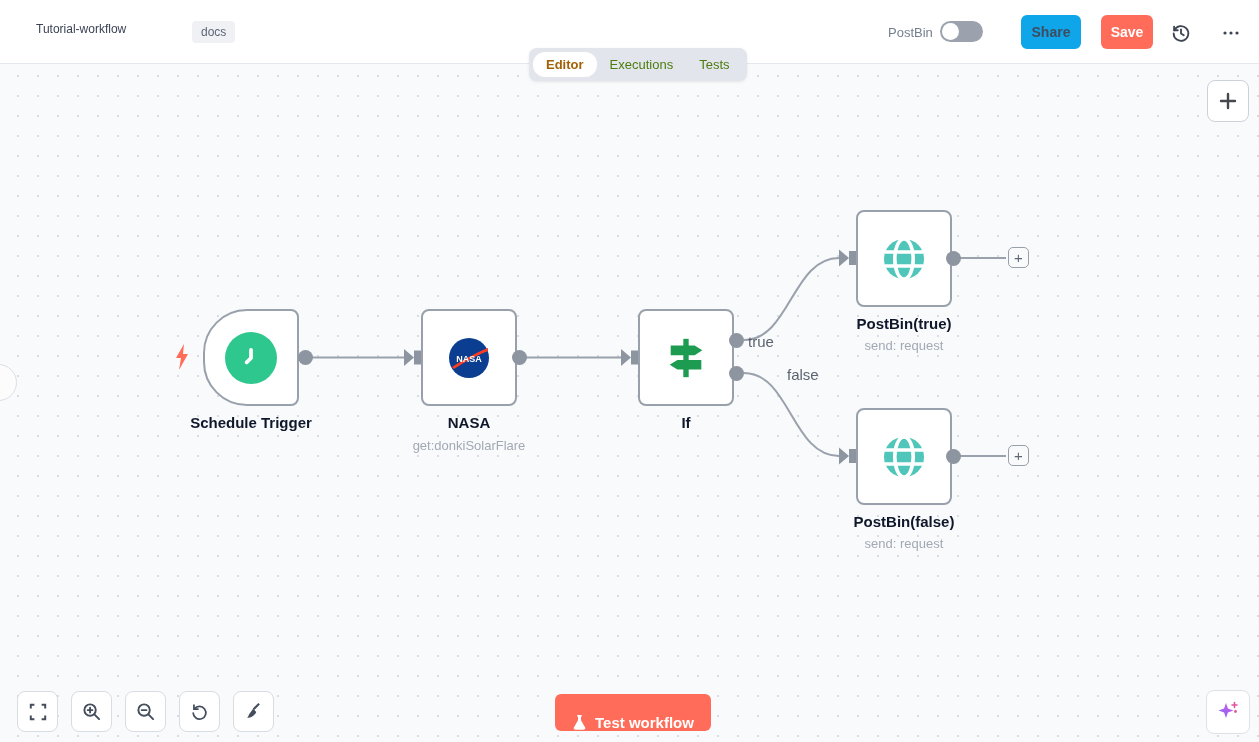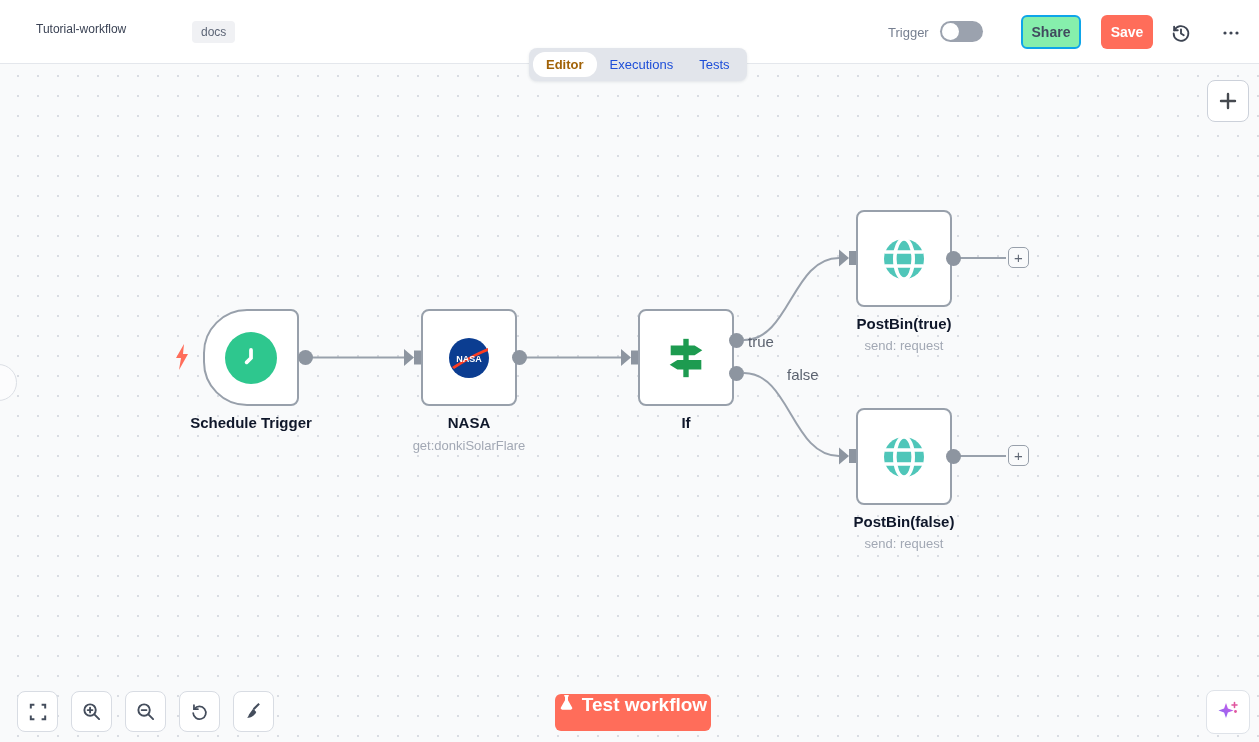--- a/index.html
+++ b/index.html
@@ -20,42 +20,42 @@
   .toggle {
     position:absolute; left:940px; top:21px; width:43px; height:21px;
     background:#9ba2ae; border-radius:11px; cursor:pointer;
   }
   .toggle .knob {
     position:absolute; left:2px; top:2px; width:17px; height:17px;
     background:#fff; border-radius:50%;
   }
   .btn-share {
     position:absolute; left:1021px; top:15px; width:60px; height:34px;
-    background:#86efac; border:2px solid #0ea5e9; border-radius:6px;
+    background:#0ea5e9; border:2px solid #0ea5e9; border-radius:6px;
     font-size:14px; font-weight:600; color:#414b5e; cursor:pointer;
     display:flex; align-items:center; justify-content:center;
   }
   .btn-save {
     position:absolute; left:1101px; top:15px; width:52px; height:34px;
     background:#ff6d5a; border:none; border-radius:6px;
     font-size:14px; font-weight:600; color:#fff; cursor:pointer;
     display:flex; align-items:center; justify-content:center;
   }
   .icon-btn { position:absolute; top:20px; width:26px; height:26px; background:none; border:none; cursor:pointer;
     display:flex; align-items:center; justify-content:center; color:#3d4452; }
   .icon-history { left:1168px; }
   .icon-more { left:1218px; font-size:15px; letter-spacing:1px; color:#3d4452; font-weight:700; }
 
   
   .tabbar {
     position:absolute; left:529px; top:48px; height:33px; z-index:40;
     background:#e2e5eb; border-radius:8px; display:flex; align-items:center;
     padding:4px; box-shadow:0 1px 3px rgba(60,70,90,.12);
   }
-  .tab { font-size:13px; color:#1d4ed8; padding:5px 13px; border-radius:6px; cursor:pointer; white-space:nowrap; }
+  .tab { font-size:13px; color:#4d7c0f; padding:5px 13px; border-radius:6px; cursor:pointer; white-space:nowrap; }
   .tab.active { background:#fff; color:#a16207; font-weight:700;border-radius:12px; }
 
   
   .canvas {
     position:absolute; top:64px; left:0; width:1259px; height:678px;
     background-color:#f9fafb;
     background-image:radial-gradient(#d9dce2 1.1px, transparent 1.2px);
     background-size:20px 20px; background-position:8px 2px;
   }
   svg.wires { position:absolute; top:0; left:0; width:1259px; height:742px; z-index:1; pointer-events:none; }
@@ -94,22 +94,22 @@
 
   
   .zoom-btn {
     position:absolute; top:691px; width:41px; height:41px; background:#fff;
     border:1px solid #d8dce3; border-radius:8px; cursor:pointer; z-index:5;
     display:flex; align-items:center; justify-content:center; color:#444d5c;
   }
   .btn-test {
     position:absolute; left:555px; top:694px; width:156px; height:37px;
     background:#ff6d5a; border:none; border-radius:6px; cursor:pointer; z-index:5;
-    color:#fff; font-size:19px; font-weight:600;
-    display:flex; align-items:flex-start; justify-content:center; gap:8px;
+    color:#fff; font-size:15px; font-weight:600;
+    display:flex; align-items:flex-end; justify-content:center; gap:8px;
     font-family:"Liberation Sans", sans-serif;
   }
   .btn-ai {
     position:absolute; left:1206px; top:690px; width:44px; height:44px;
     background:#fff; border:1px solid #dfe3e9; border-radius:8px; cursor:pointer; z-index:5;
     display:flex; align-items:center; justify-content:center;
   }
 </style>
 </head>
 <body>
@@ -209,21 +209,21 @@
 
 <button class="add-node-btn">
   <svg width="20" height="20" viewBox="0 0 20 20">
     <path d="M10 3 v14 M3 10 h14" stroke="#45494f" stroke-width="2.4" stroke-linecap="round"></path>
   </svg>
 </button>
 
 <div class="header">
   <div class="wf-title">Tutorial-workflow</div>
   <div class="wf-tag">docs</div>
-  <div class="status-label">Trigger</div>
+  <div class="status-label">PostBin</div>
   <div class="toggle">
       <div class="knob"></div>
     </div>
   <button class="btn-share">Share</button>
   <button class="btn-save">Save</button>
   <button class="icon-btn icon-history">
     <svg width="22" height="22" viewBox="0 0 24 24" fill="none" stroke="#3d4452" stroke-width="2" stroke-linecap="round">
       <path d="M4.5 5 v4 h4"></path>
       <path d="M4.8 9 a8 8 0 1 1 -0.8 3.5"></path>
       <path d="M12 8 v4.5 l3 2"></path>

